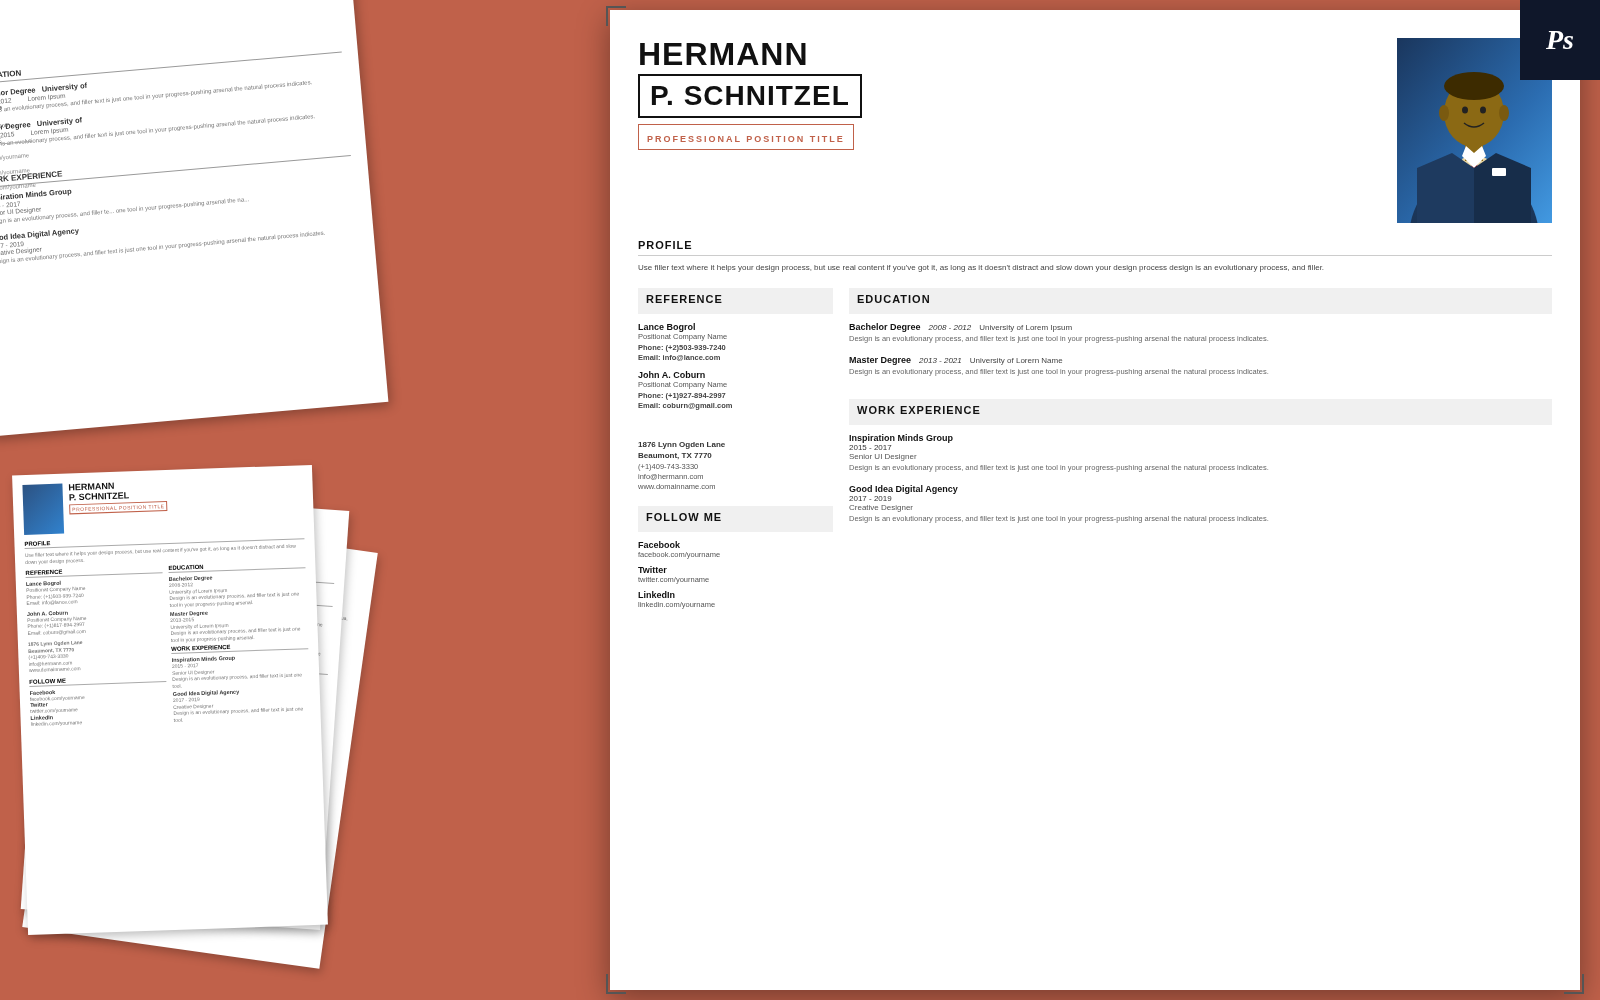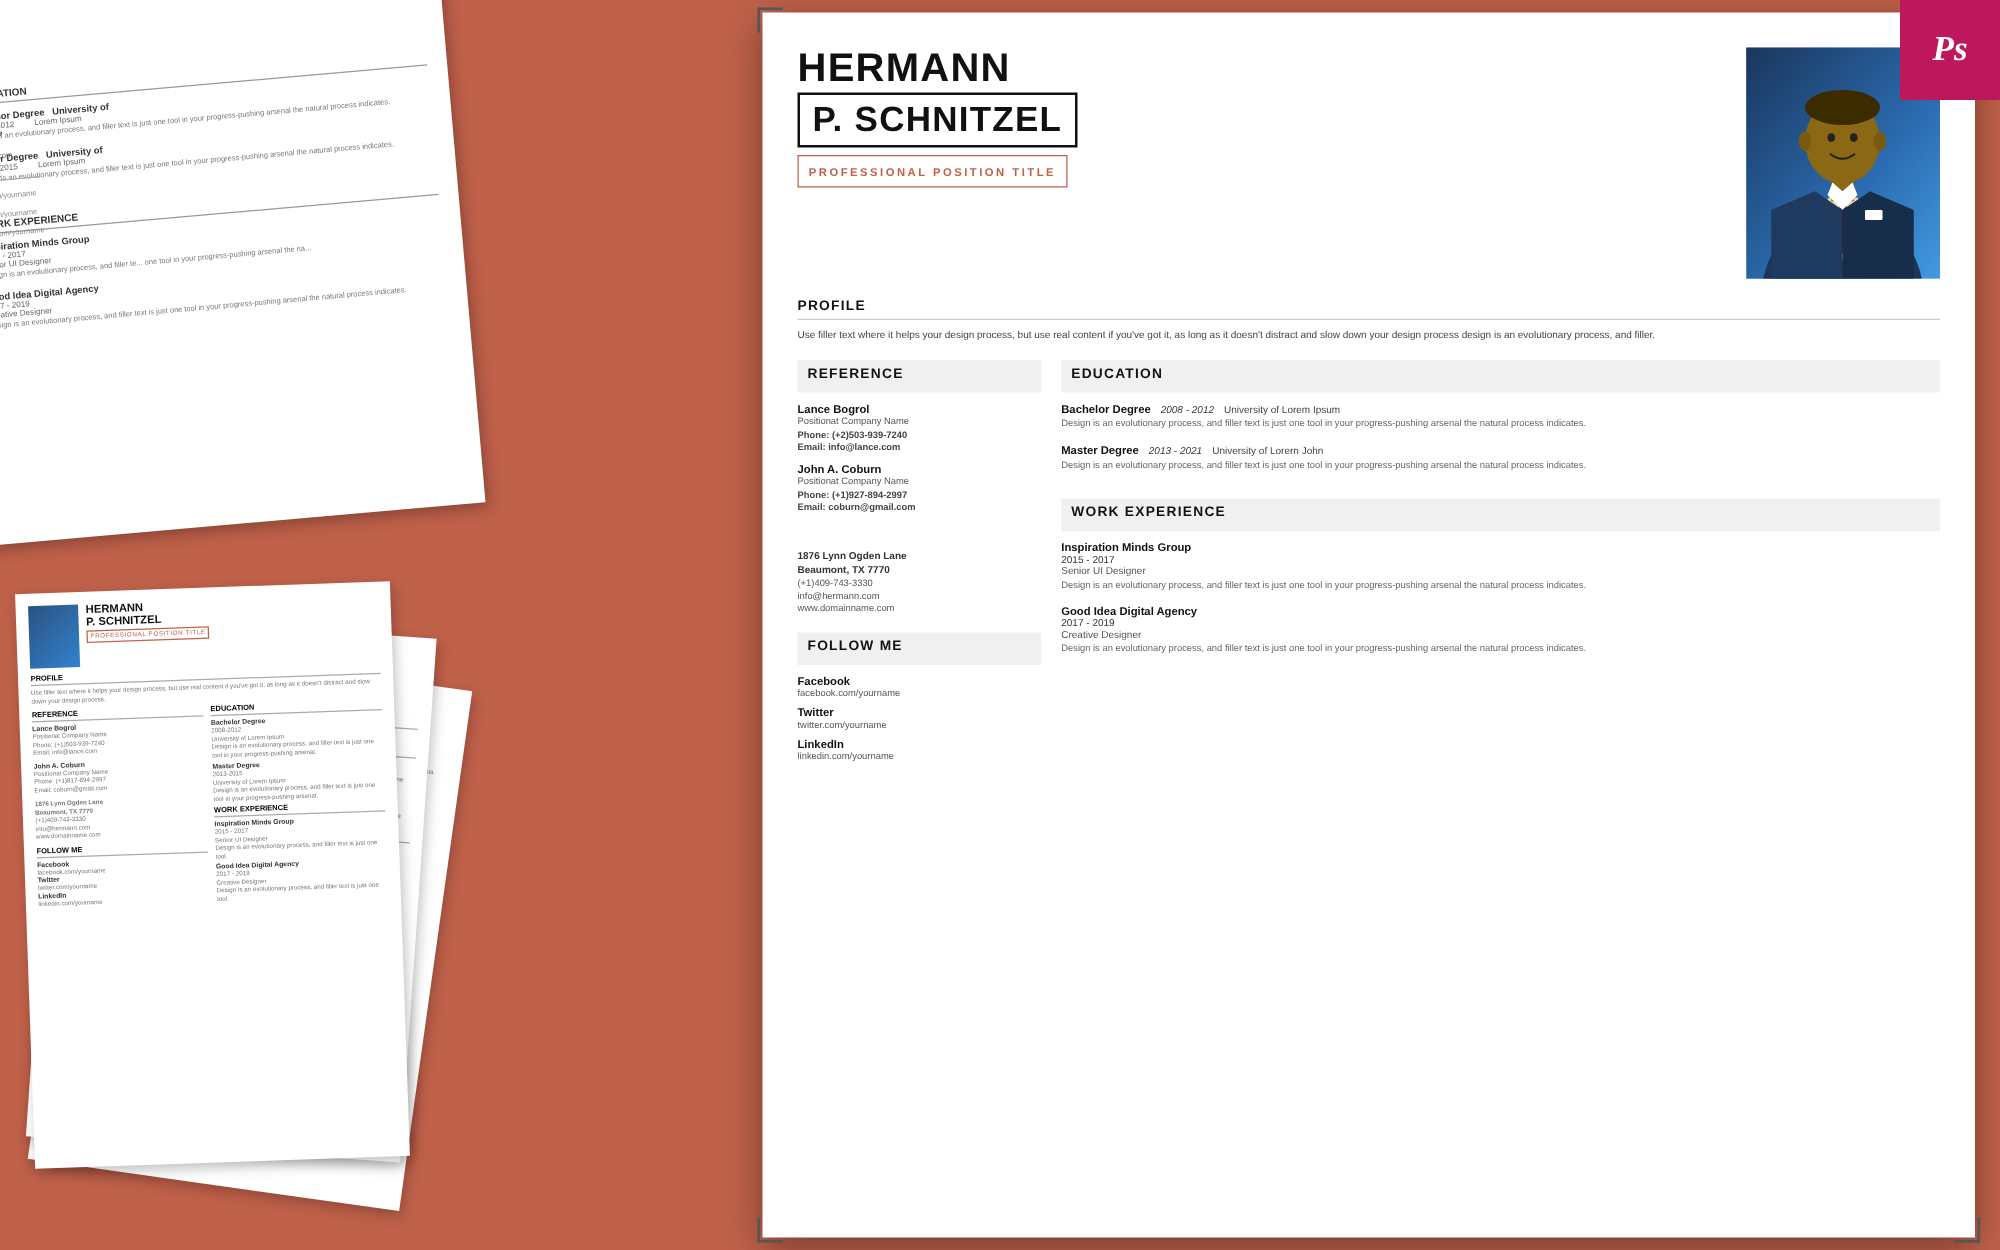--- a/index.html
+++ b/index.html
@@ -308,21 +308,21 @@
       height: 80px;
       display: flex;
       align-items: center;
       justify-content: center;
       font-size: 26px;
       font-weight: 900;
       cursor: pointer;
     }
 
     .toolbar-btn-ps {
-      background: #be185d;
+      background: #0f172a;
       color: #fff;
     }
 
     .toolbar-btn-ai {
       background: #FF8000;
       color: #fff;
     }
 
     .toolbar-btn-pdf {
       background: #C41717;
@@ -665,21 +665,21 @@
                 <div class="edu-degree">Bachelor Degree</div>
                 <div class="edu-years">2008 - 2012</div>
                 <div class="edu-university">University of Lorem Ipsum</div>
               </div>
               <div class="edu-desc">Design is an evolutionary process, and filler text is just one tool in your progress-pushing arsenal the natural process indicates.</div>
             </div>
             <div class="edu-entry">
               <div class="edu-degree-row">
                 <div class="edu-degree">Master Degree</div>
                 <div class="edu-years">2013 - 2021</div>
-                <div class="edu-university">University of Lorern John</div>
+                <div class="edu-university">University of Lorern Name</div>
               </div>
               <div class="edu-desc">Design is an evolutionary process, and filler text is just one tool in your progress-pushing arsenal the natural process indicates.</div>
             </div>
           </div>
 
           <div>
             <div class="gray-section">
               <div class="section-header">WORK EXPERIENCE</div>
             </div>
             <div class="work-entry">

